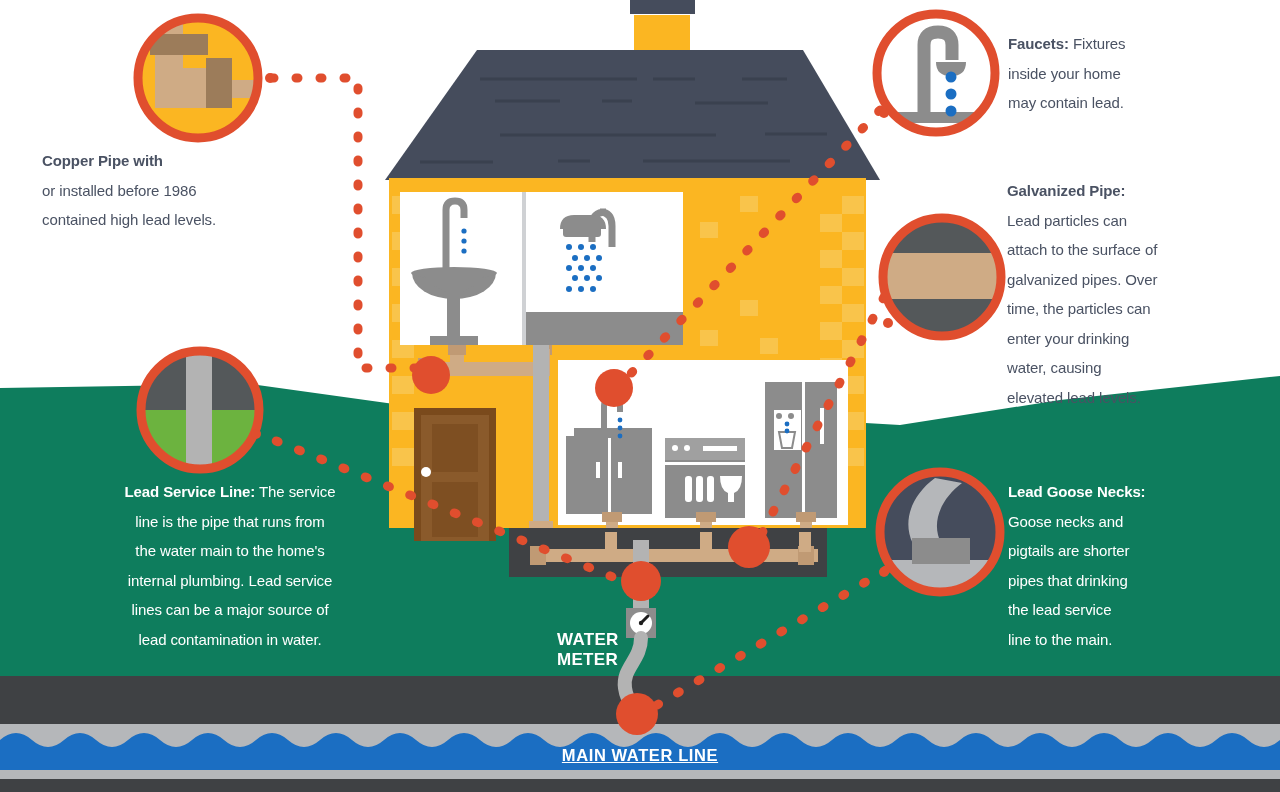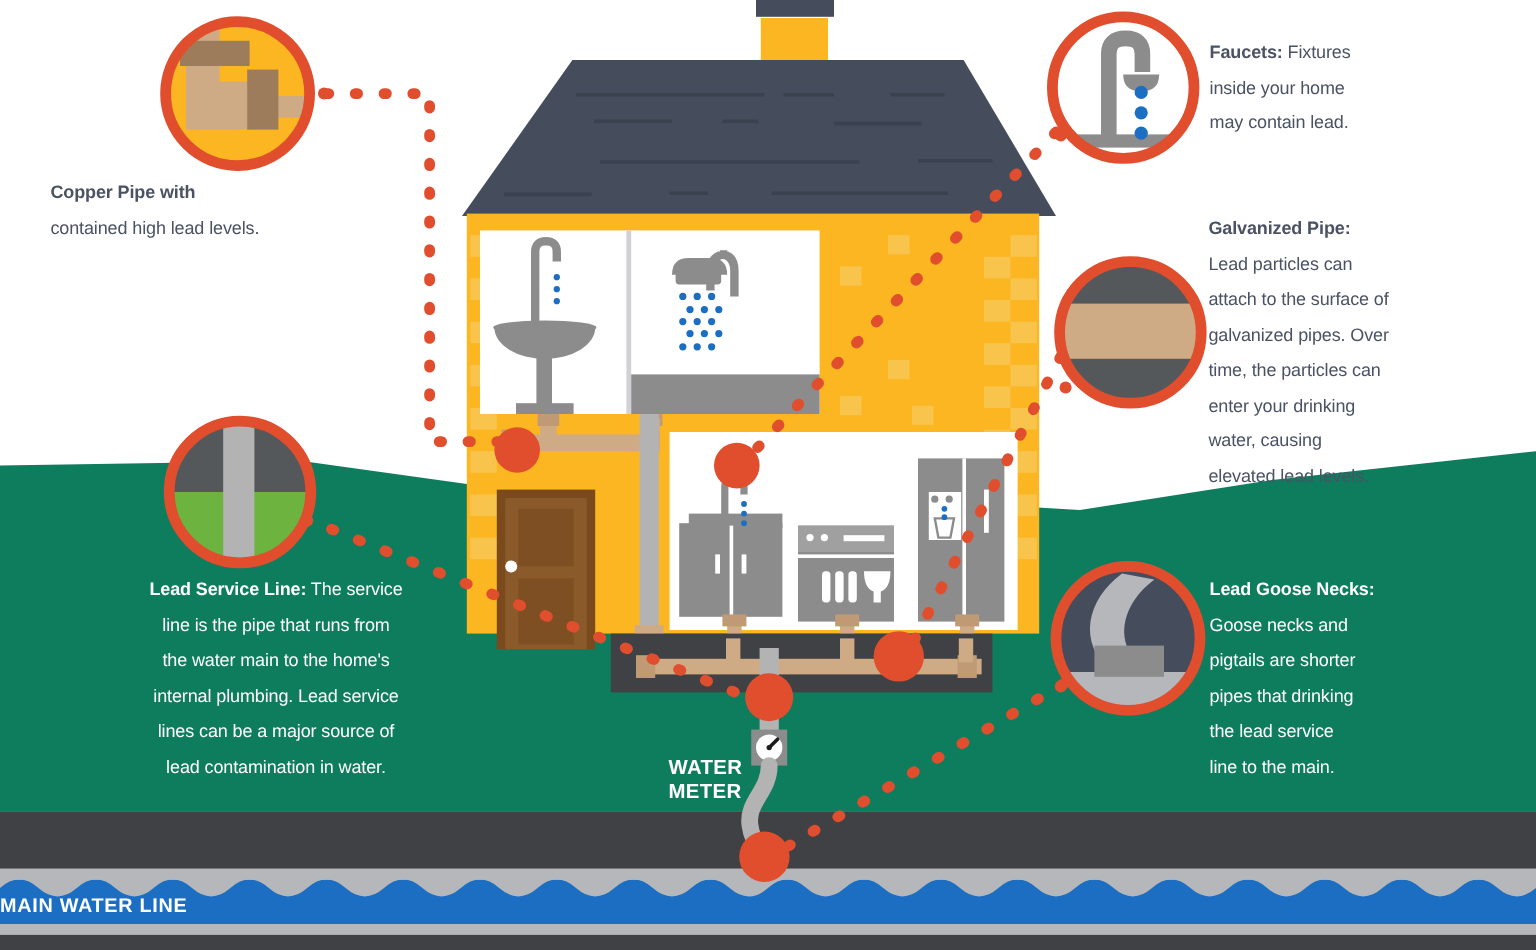--- a/index.html
+++ b/index.html
@@ -17,21 +17,21 @@
   .t-dark{color:#4a5263;}
   .t-light{color:#ffffff;}
   .ttl{font-weight:bold;}
   .body-txt{font-size:15px;line-height:29.5px;letter-spacing:-0.1px;}
   .meter-lbl{
     position:absolute;color:#ffffff;font-weight:bold;font-size:17px;
     line-height:20px;letter-spacing:0.3px;text-align:left;
   }
   .mainline-lbl{
     position:absolute;color:#ffffff;font-weight:bold;font-size:16.5px;
-    letter-spacing:0.6px;width:100%;left:0;
+    letter-spacing:0.6px;text-align:center;width:100%;left:0;text-decoration:underline;
   }
 </style>
 </head>
 <body>
 
 <div id="stage">
 
   <svg id="art" width="1280" height="792" viewBox="0 0 1280 792">
     <defs>
       <clipPath id="clipCopper">
@@ -347,20 +347,21 @@
         <path d="M935 478 C905 500, 898 536, 926 560 L956 560 C926 538, 934 504, 962 483 Z" fill="#b5b7ba"></path>
         <rect x="912" y="538" width="58" height="26" fill="#8c8c8c"></rect>
       </g>
       <circle cx="940" cy="532" r="60" fill="none" stroke="#e04e2e" stroke-width="9"></circle>
       <circle cx="884" cy="572" r="5" fill="#e04e2e"></circle>
     </g>
   </svg>
 
   <div class="txtblk t-dark body-txt" style="left:42px;top:146px;width:300px;">
     <p class="ttl">Copper Pipe with</p>
+    <p>or installed before 1986</p>
     <p>contained high lead levels.</p>
   </div>
 
   <div class="txtblk t-dark body-txt" style="left:1008px;top:29px;width:262px;">
     <p><span class="ttl">Faucets:</span><span> Fixtures</span></p>
     <p>inside your home</p>
     <p>may contain lead.</p>
   </div>
 
   <div class="txtblk t-dark body-txt" style="left:1007px;top:176px;width:268px;">

